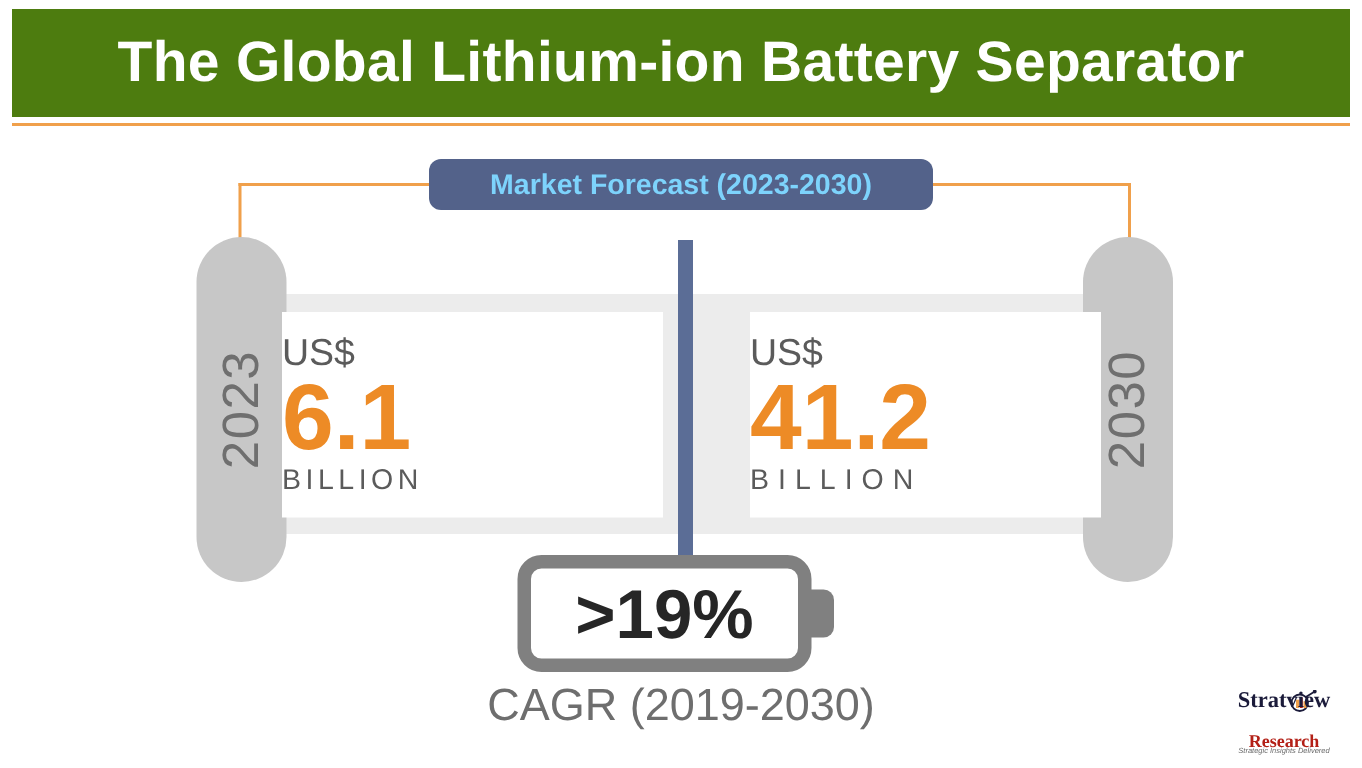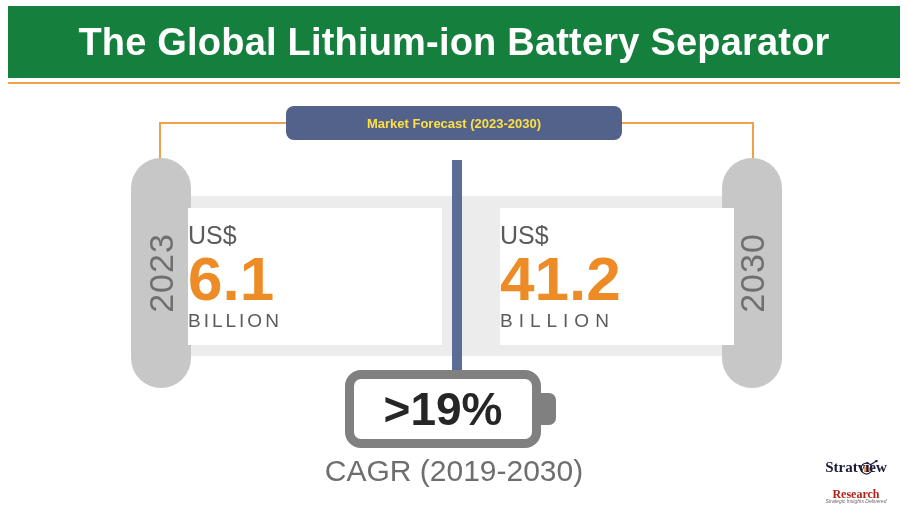--- a/index.html
+++ b/index.html
@@ -20,21 +20,21 @@
     background: #ffffff;
   }
 
   
   .header-bar {
     position: absolute;
     left: 8px;
     top: 6px;
     width: 892px;
     height: 72px;
-    background: #15803d;
+    background: #4d7c0f;
     display: flex;
     align-items: center;
     justify-content: center;
   }
   .header-title {
     color: #ffffff;
     font-size: 38px;
     font-weight: bold;
     letter-spacing: 0.2px;
     white-space: nowrap;
@@ -86,22 +86,22 @@
     top: 106px;
     width: 336px;
     height: 34px;
     background: #53628a;
     border-radius: 8px;
     display: flex;
     align-items: center;
     justify-content: center;
   }
   .forecast-badge-label {
-    color: #fde047;
-    font-size: 13px;
+    color: #7dd3fc;
+    font-size: 19px;
     font-weight: bold;
     white-space: nowrap;
     line-height: 1;
   }
 
   
   .gray-band {
     position: absolute;
     left: 168px;
     top: 196px;

